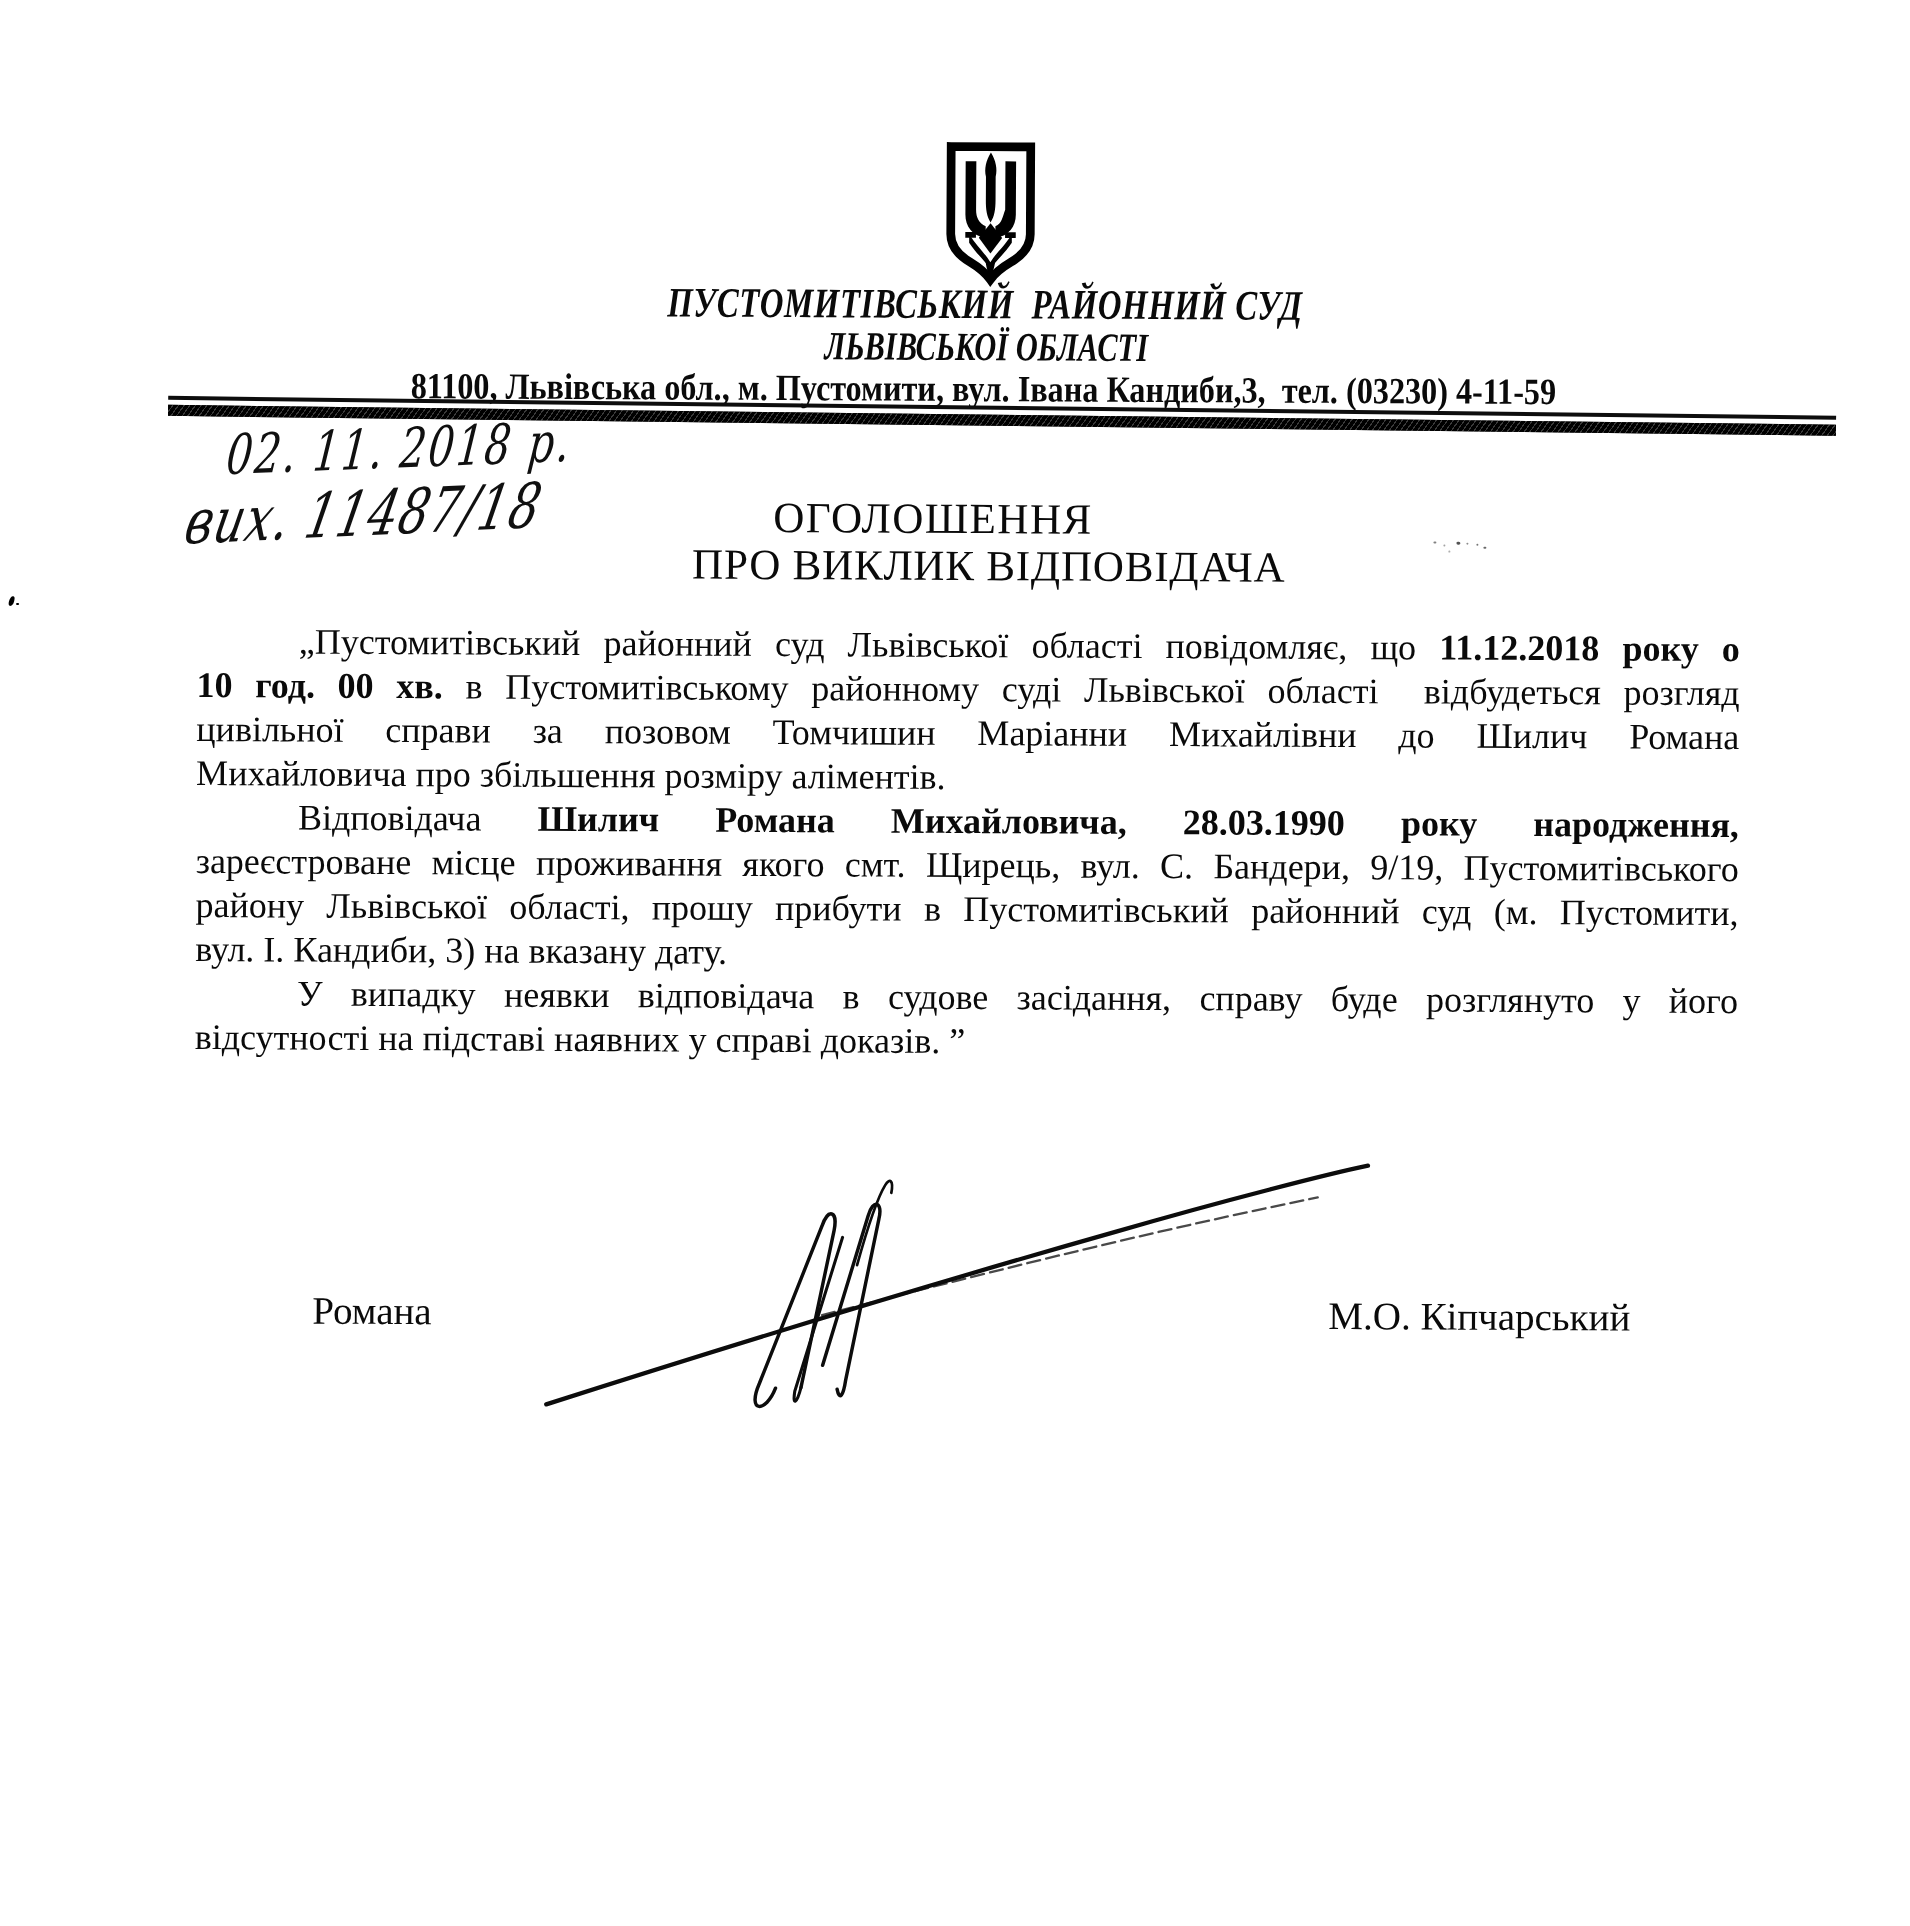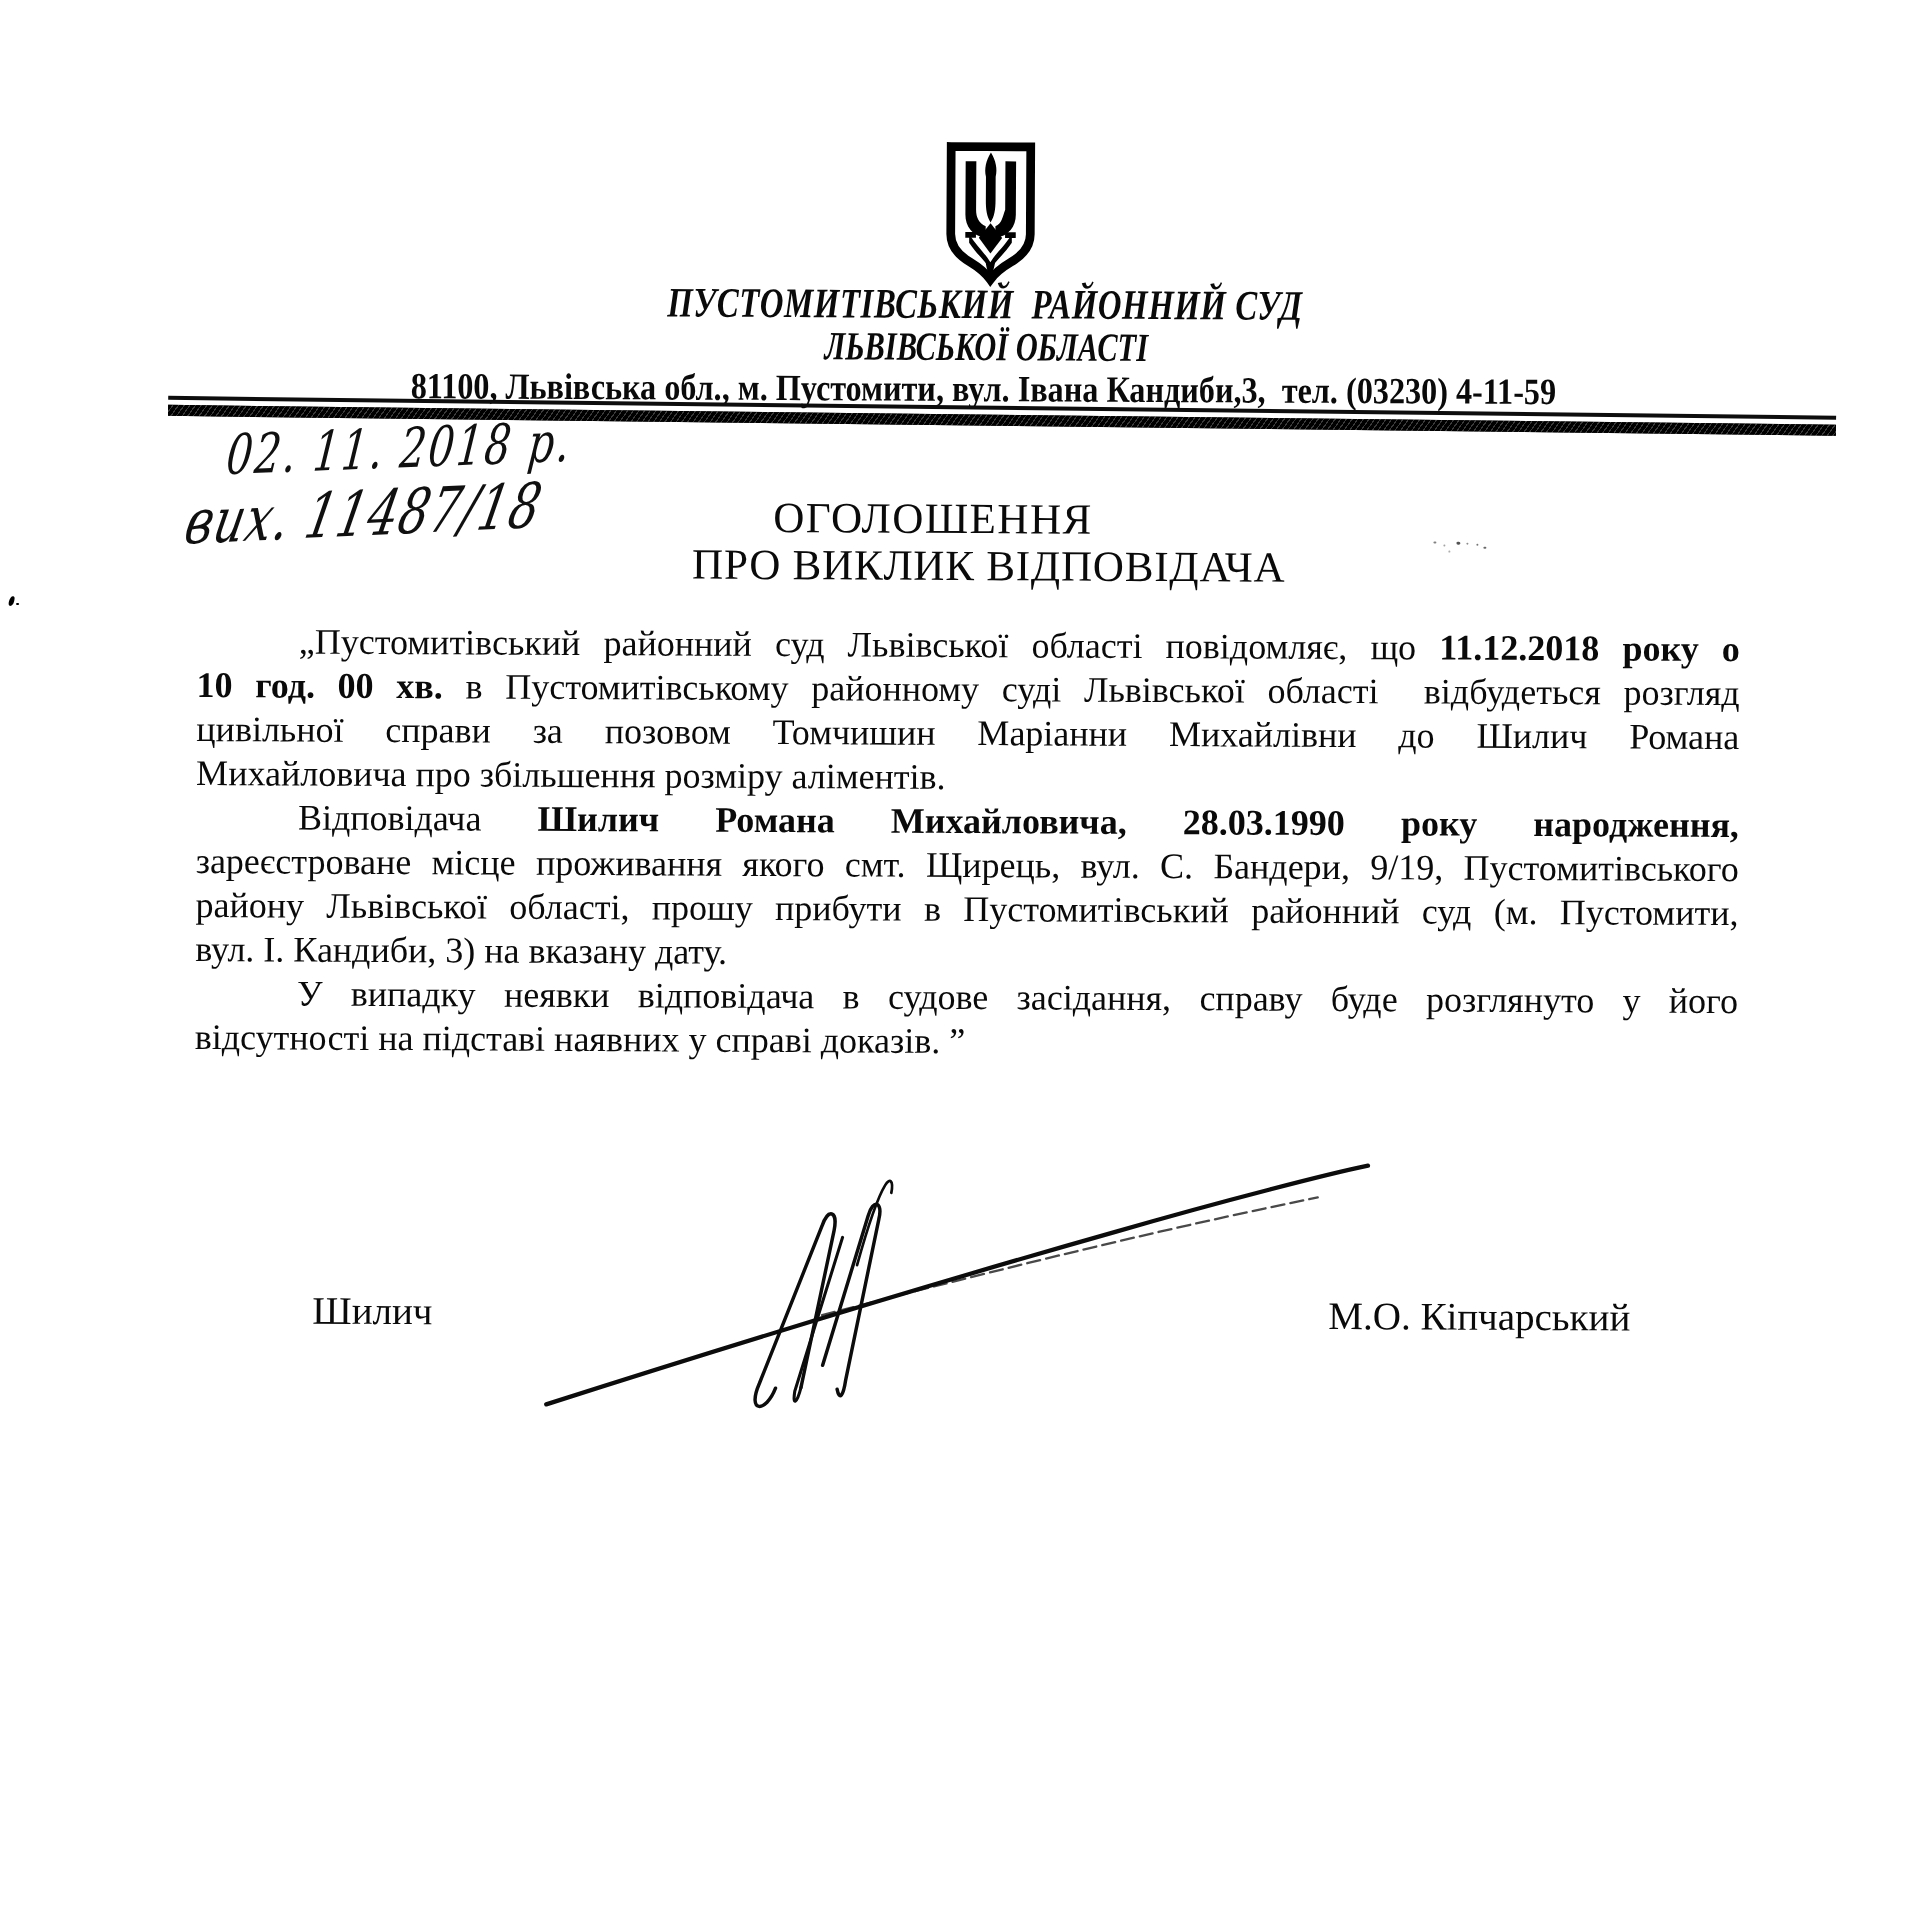--- a/index.html
+++ b/index.html
@@ -111,21 +111,21 @@
           <div class="line just"><span>зареєстроване місце проживання якого смт. Щирець, вул. С. Бандери, 9/19, Пустомитівського</span></div>
           <div class="line just"><span>району Львівської області, прошу прибути в Пустомитівський районний суд (м. Пустомити,</span></div>
           <div class="line"><span>вул. І. Кандиби, 3) на вказану дату.</span></div>
         </div>
         <div>
           <div class="line just indent"><span>У випадку неявки відповідача в судове засідання, справу буде розглянуто у його</span></div>
           <div class="line"><span>відсутності на підставі наявних у справі доказів. ”</span></div>
         </div>
       </div>
 
-    <div class="sig-label">Шилич</div>
+    <div class="sig-label">Романа</div>
     <div class="sig-name">М.О. Кіпчарський</div>
     <div class="sig-draw">
       <svg viewBox="0 0 2300 700" width="100%" height="100%" preserveAspectRatio="none">
         <g fill="none" stroke="#0c0c0c" stroke-linecap="round">
           <path d="M45,665 C430,540 1000,360 1520,210 C1810,125 2080,55 2175,35" stroke-width="11"></path>
           <path d="M760,430 C1120,335 1580,215 2045,118" stroke-width="6" stroke-dasharray="34 16" opacity=".75"></path>
           <path d="M640,620 C615,685 565,685 598,608 L758,200 C774,152 800,158 790,210 L706,618" stroke-width="9"></path>
           <path d="M706,618 C696,658 684,668 690,628 L812,228" stroke-width="8"></path>
           <path d="M762,560 L878,172 C891,126 917,135 906,180 L822,598 C816,640 806,652 800,622" stroke-width="9"></path>
           <path d="M850,300 C880,190 905,120 922,92 C934,72 944,80 938,112" stroke-width="7"></path>

